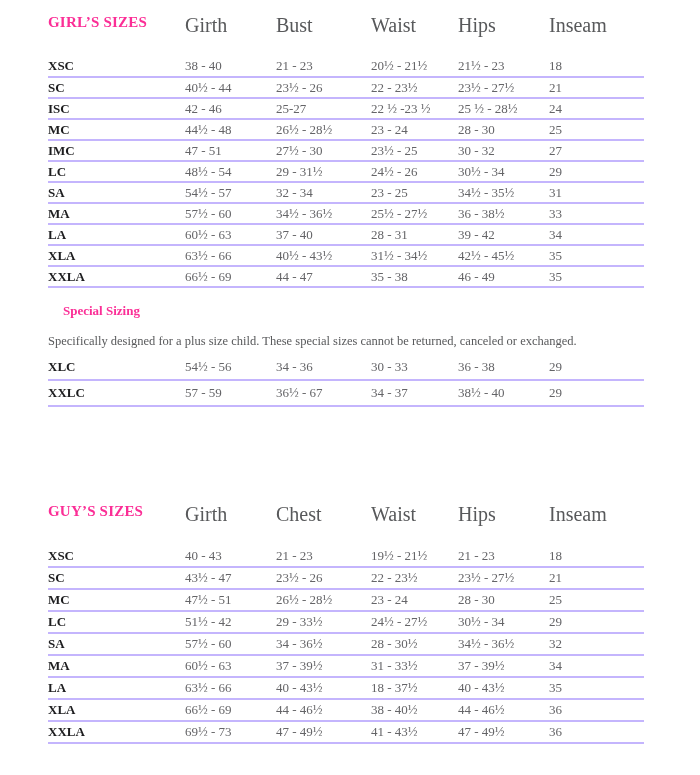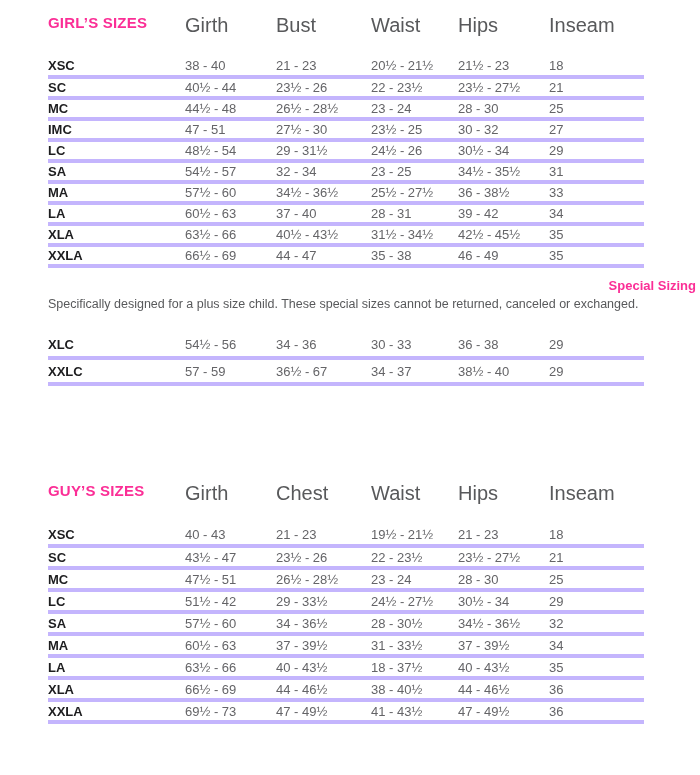--- a/index.html
+++ b/index.html
@@ -5,21 +5,22 @@
   * { box-sizing: border-box; }
   html, body { margin: 0; padding: 0; }
   body {
     width: 700px;
     height: 775px;
     background: #ffffff;
     font-family: "Liberation Sans", sans-serif;
     overflow: hidden;
   }
   .page {
-    padding: 14px 0 0 48px;
+    padding: 14px 16px 0 48px;
+    font-family: Liberation Serif, serif;
   }
   table {
     border-collapse: collapse;
     table-layout: fixed;
     width: 596px;
   }
   col.c-size   { width: 137px; }
   col.c-girth  { width: 91px; }
   col.c-bust   { width: 95px; }
   col.c-waist  { width: 87px; }
@@ -34,21 +35,21 @@
     vertical-align: top;
     white-space: nowrap;
   }
   th.section-title {
     color: var(--accent, #fb2e96);
     font-weight: 700;
     font-size: 15px;
     letter-spacing: 0.2px;
   }
   tr.data-row {
-    border-bottom: 4px solid #c4b5fd;
+    border-bottom: 2px solid #c4b5fd;
   }
   td {
     font-size: 13px;
     color: #646467;
     height: 21px;
     vertical-align: middle;
     padding: 0;
     white-space: nowrap;
   }
   .guys-table td { height: 22px; }
@@ -57,29 +58,28 @@
     color: #1d1d1f;
     font-size: 13px;
   }
   .special-block {
     margin-top: 10px;
   }
   .special-title {
     color: var(--accent, #fb2e96);
     font-weight: 700;
     font-size: 13px;
-    margin: 4px;
-    text-align: right;
+    margin: 15px;
   }
   .special-desc {
     color: #58595b;
     font-size: 12.5px;
     margin: 2px 0 0 0;
   }
-  .special-table { margin-top: 21px; }
+  .special-table { margin-top: 5px; }
   .special-table td { height: 26px; }
   .guys-section { margin-top: 96px; }
 </style>
 </head>
 <body>
 
 <div class="page">
 
   <section>
     <table class="girls-table">
@@ -110,20 +110,28 @@
             <td class="val-col">21½ - 23</td>
             <td class="val-col">18</td>
           </tr>
           <tr class="data-row">
             <td class="size-col">SC</td>
             <td class="val-col">40½ - 44</td>
             <td class="val-col">23½ - 26</td>
             <td class="val-col">22 - 23½</td>
             <td class="val-col">23½ - 27½</td>
             <td class="val-col">21</td>
+          </tr>
+          <tr class="data-row">
+            <td class="size-col">ISC</td>
+            <td class="val-col">42 - 46</td>
+            <td class="val-col">25-27</td>
+            <td class="val-col">22 ½ -23 ½</td>
+            <td class="val-col">25 ½ - 28½</td>
+            <td class="val-col">24</td>
           </tr>
           <tr class="data-row">
             <td class="size-col">MC</td>
             <td class="val-col">44½ - 48</td>
             <td class="val-col">26½ - 28½</td>
             <td class="val-col">23 - 24</td>
             <td class="val-col">28 - 30</td>
             <td class="val-col">25</td>
           </tr>
           <tr class="data-row">

